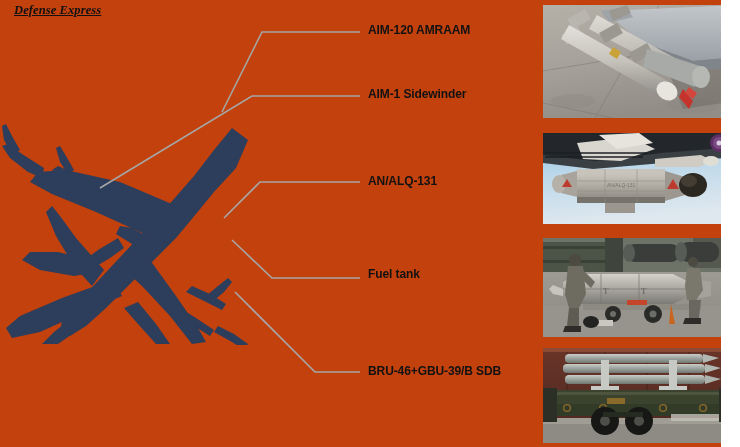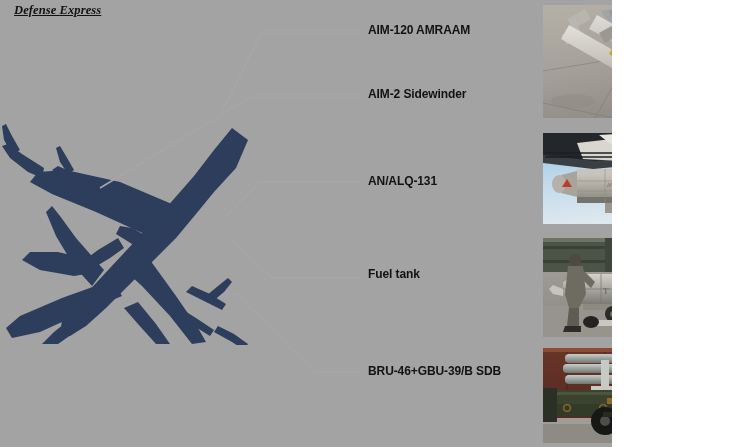--- a/index.html
+++ b/index.html
@@ -6,23 +6,23 @@
   html, body {
     margin: 0;
     padding: 0;
     background: #ffffff;
   }
   body {
     font-family: "Liberation Sans", sans-serif;
   }
   #page {
     position: relative;
-    width: 612px;
+    width: 721px;
     height: 447px;
-    background: #a3a3a3;
+    background: #c2410c;
     overflow: hidden;
   }
 
   
   #brand {
     position: absolute;
     left: 14px;
     top: 3px;
     font-family: "Liberation Serif", serif;
     font-size: 12.5px;
@@ -156,21 +156,21 @@
 
   <svg id="leaders" viewBox="0 0 740 447" xmlns="http://www.w3.org/2000/svg">
     <path class="leader" d="M 222,112 L 262,32 L 360,32"></path>
     <path class="leader" d="M 100,188 L 252,96 L 360,96"></path>
     <path class="leader" d="M 224,218 L 260,182 L 360,182"></path>
     <path class="leader" d="M 232,240 L 272,278 L 360,278"></path>
     <path class="leader" d="M 235,292 L 315,372 L 360,372"></path>
   </svg>
 
   <div class="callout-label" style="left:368px; top:24px;">AIM-120 AMRAAM</div>
-  <div class="callout-label" style="left:368px; top:88px;">AIM-2 Sidewinder</div>
+  <div class="callout-label" style="left:368px; top:88px;">AIM-1 Sidewinder</div>
   <div class="callout-label" style="left:368px; top:175px;">AN/ALQ-131</div>
   <div class="callout-label" style="left:368px; top:268px;">Fuel tank</div>
   <div class="callout-label" style="left:368px; top:365px;">BRU-46+GBU-39/B SDB</div>
 
   <div class="photo" id="photo-amraam">
     <div class="inner">
       <svg viewBox="0 0 193 113" preserveAspectRatio="none" xmlns="http://www.w3.org/2000/svg">
         <defs>
           <linearGradient id="tarmac" x1="0" y1="0" x2="0.3" y2="1">
             <stop offset="0%" stop-color="#b5b0a7"></stop>

